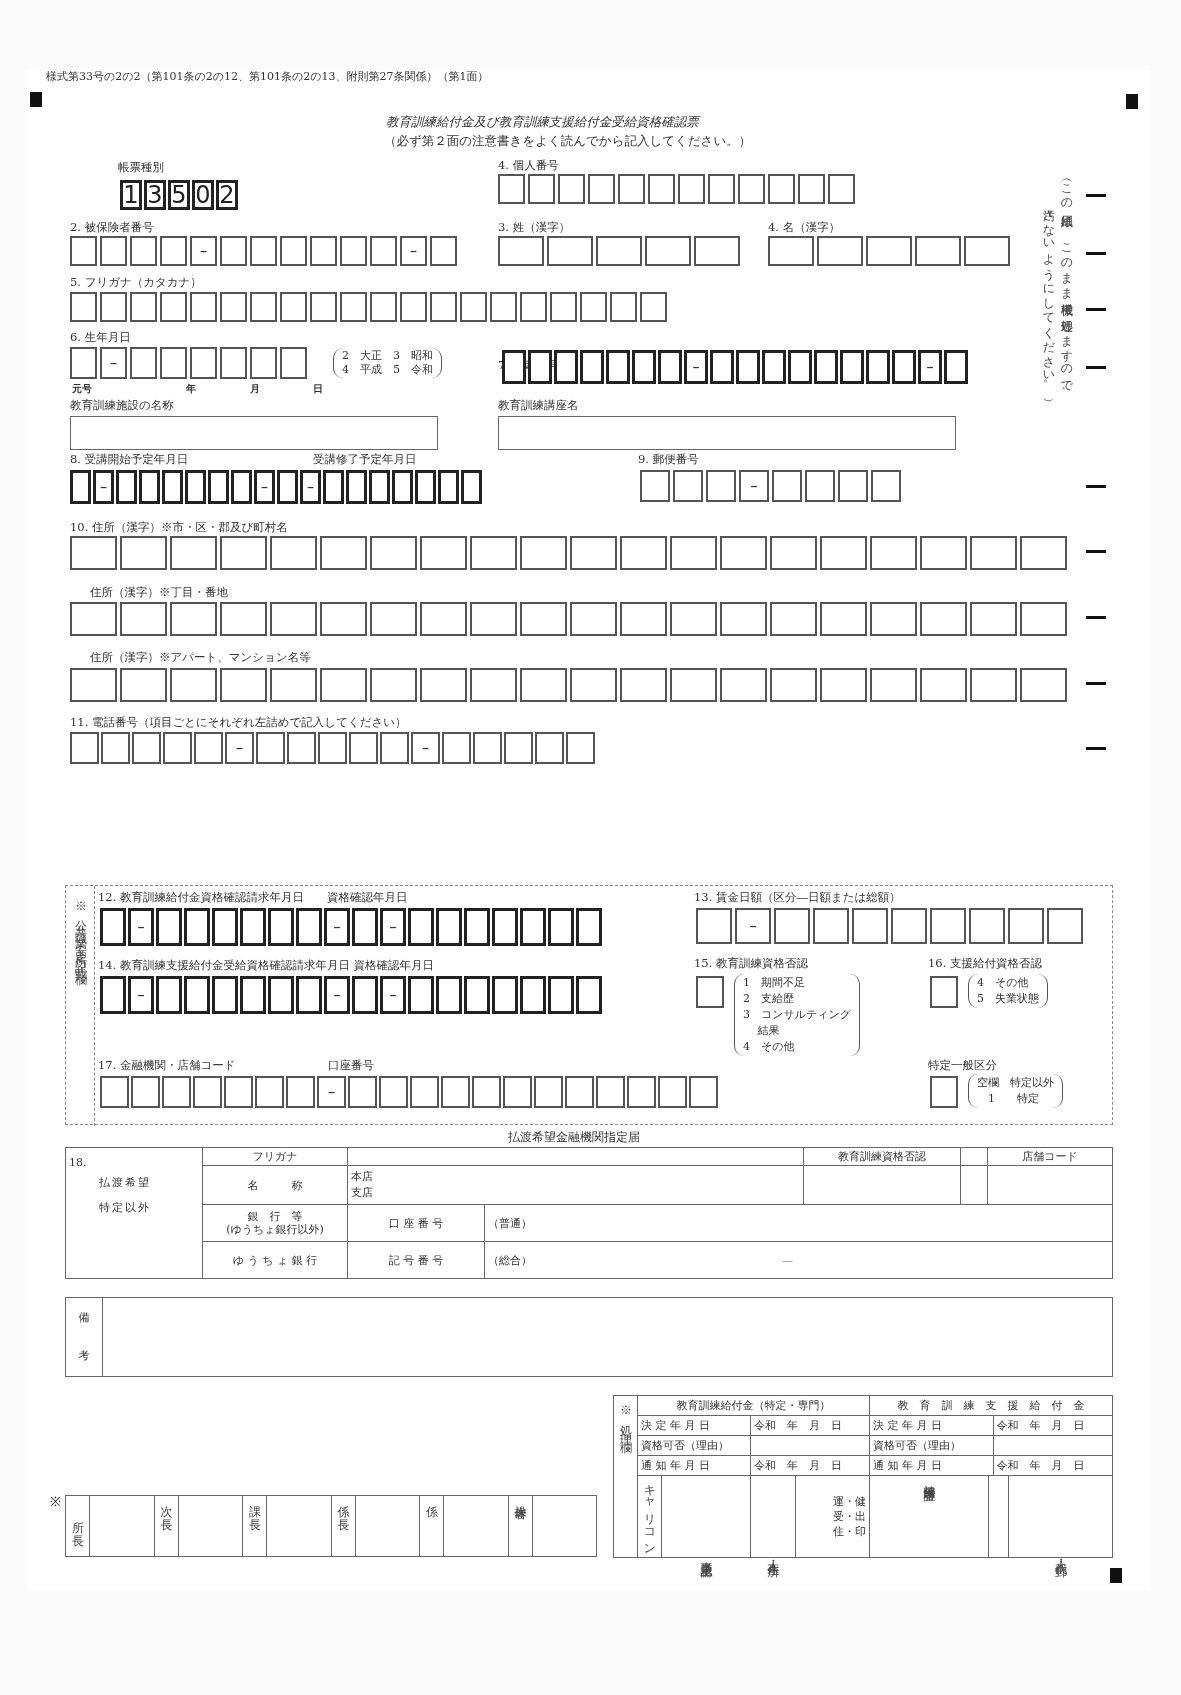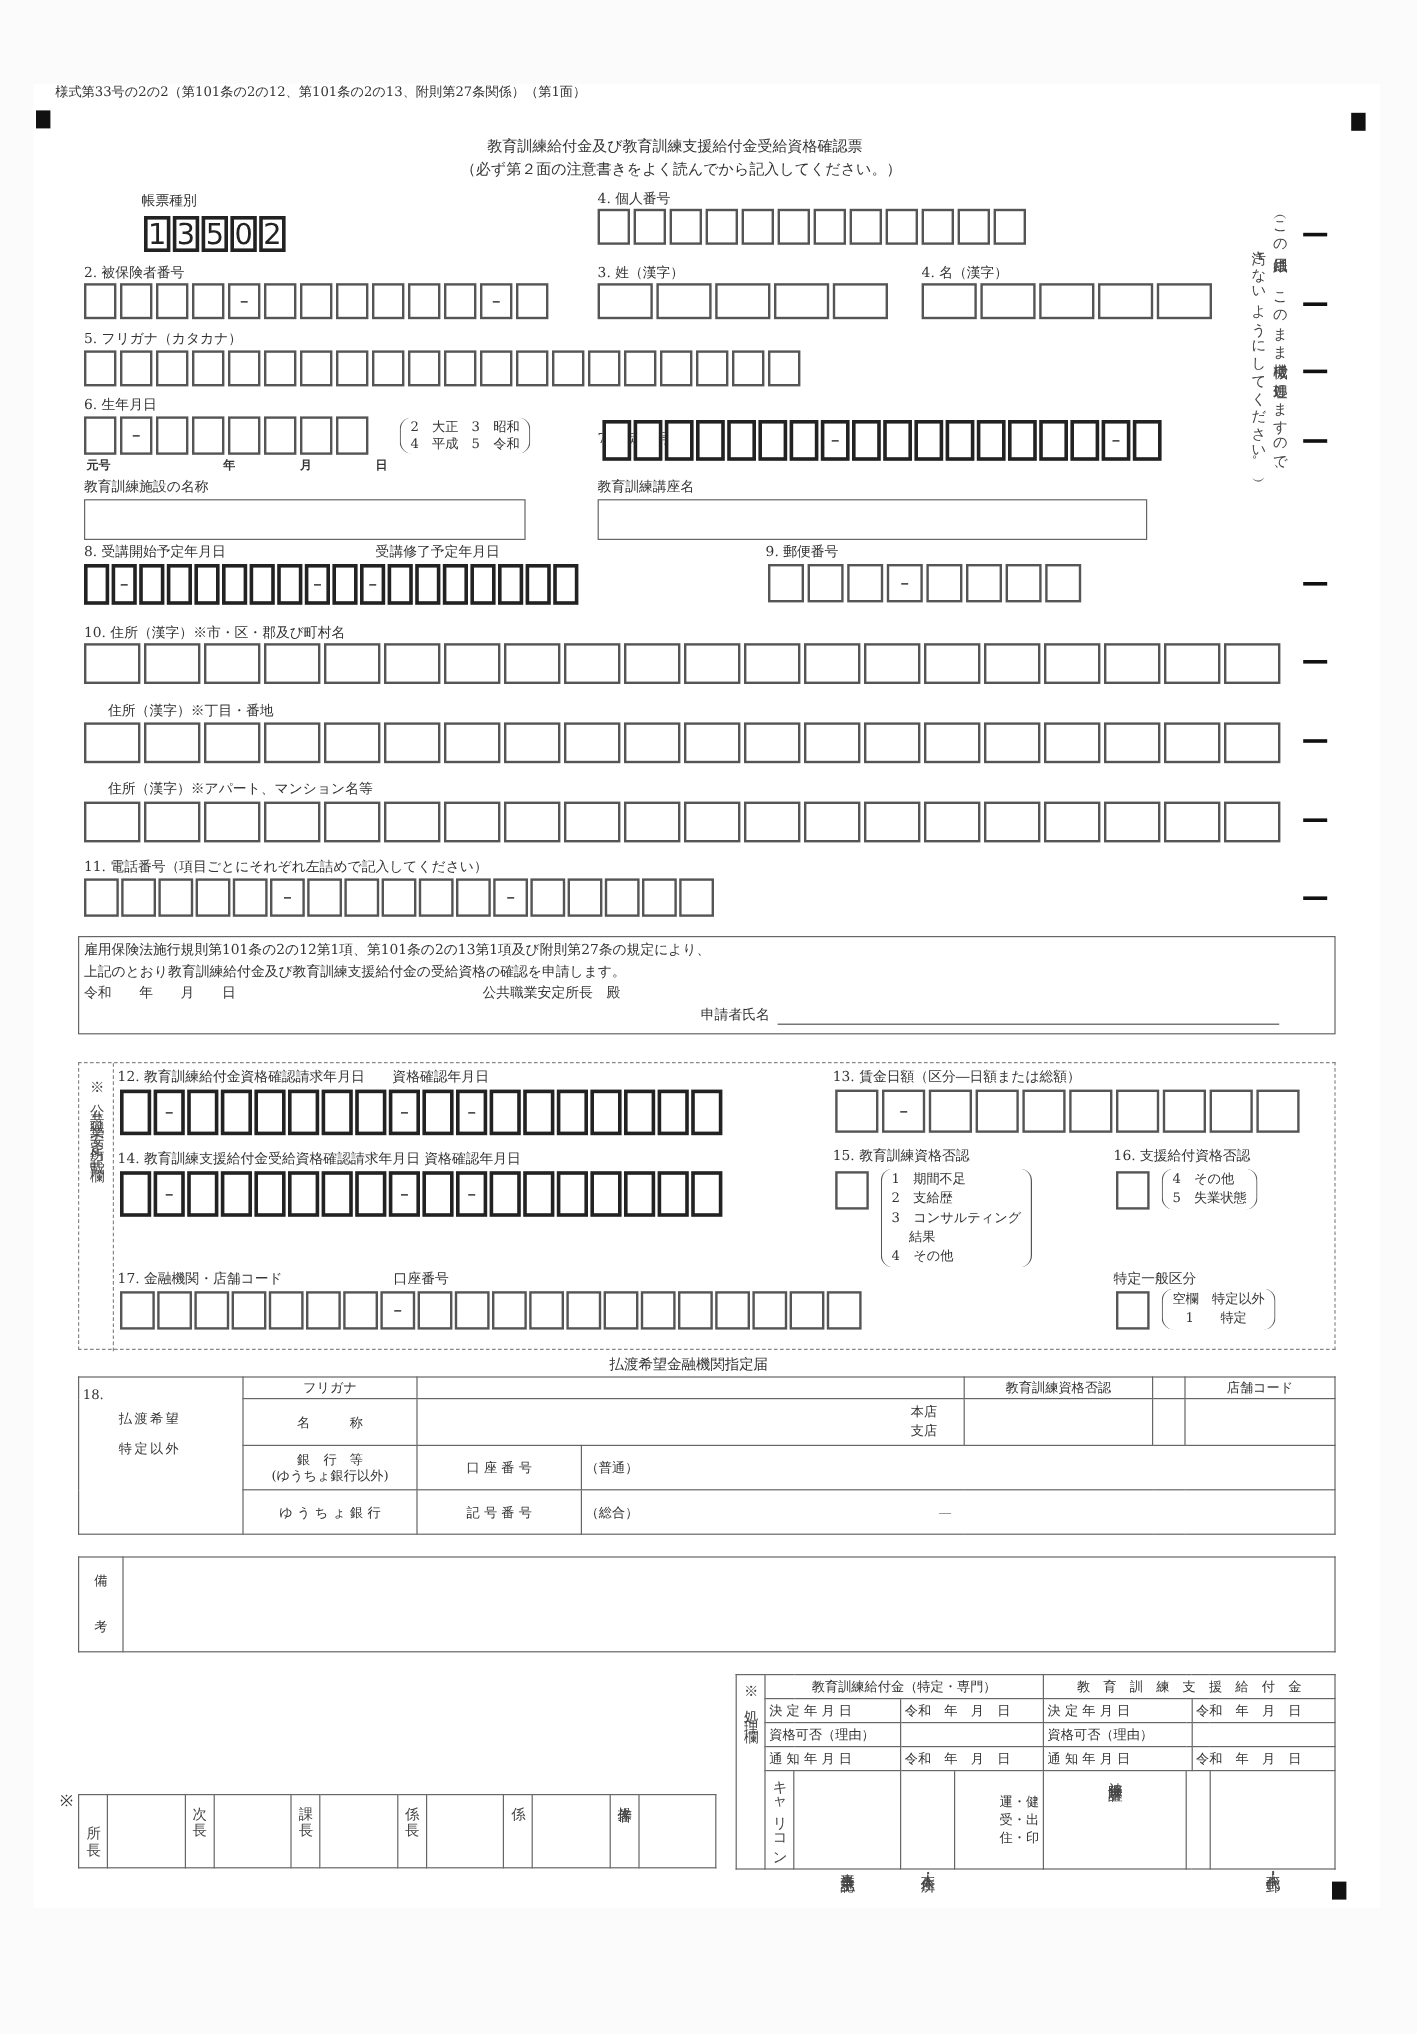--- a/index.html
+++ b/index.html
@@ -22,21 +22,21 @@
   .paren{position:absolute;font-size:11px;line-height:14px;color:#333;border-left:1px solid #555;border-right:1px solid #555;border-radius:10px;padding:1px 8px;white-space:nowrap;}
 </style>
 </head>
 <body>
 
 <div class="page">
 
   <div class="t" style="left:18px;top:0px;font-size:11px;">様式第33号の2の2（第101条の2の12、第101条の2の13、附則第27条関係）（第1面）</div>
   <div class="reg" style="left:2px;top:22px;"></div>
   <div class="reg" style="left:1098px;top:24px;"></div>
-  <div class="t" style="left:378px;top:45px;font-size:12.5px;">教育訓練給付金及び教育訓練支援給付金受給資格確認票</div>
+  <div class="t" style="left:358px;top:45px;font-size:12.5px;font-style:italic;">教育訓練給付金及び教育訓練支援給付金受給資格確認票</div>
   <div class="t" style="left:356px;top:64px;font-size:12.5px;">（必ず第２面の注意書きをよく読んでから記入してください。）</div>
 
   <div class="t" style="left:90px;top:90px;">帳票種別</div>
   <div class="row" style="left:92px;top:110px;gap:2px;">
     <div class="box bold" style="width:22px;height:30px;">
         <span class="digit">1</span>
       </div>
     <div class="box bold" style="width:22px;height:30px;">
         <span class="digit">3</span>
       </div>
@@ -328,28 +328,20 @@
       <div class="box" style="width: 29px; height: 32px;">
         <span class="dash">－</span>
       </div>
       <div class="box" style="width: 29px; height: 32px;"></div>
       <div class="box" style="width: 29px; height: 32px;"></div>
       <div class="box" style="width: 29px; height: 32px;"></div>
       <div class="box" style="width: 29px; height: 32px;"></div>
       <div class="box" style="width: 29px; height: 32px;"></div>
     </div>
 
-  <div class="rect" style="left:37px;top:710px;width:1048px;height:82px;border-width:1px;">
-    <div class="t" style="left:4px;top:3px;">雇用保険法施行規則第101条の2の12第1項、第101条の2の13第1項及び附則第27条の規定により、</div>
-    <div class="t" style="left:4px;top:21px;">上記のとおり教育訓練給付金及び教育訓練支援給付金の受給資格の確認を申請します。</div>
-    <div class="t" style="left:4px;top:39px;">令和　　年　　月　　日</div>
-    <div class="t" style="left:336px;top:39px;">公共職業安定所長　殿</div>
-    <div class="t" style="left:518px;top:57px;">申請者氏名</div>
-    <div class="abs" style="left:582px;top:72px;width:418px;border-bottom:1px solid #555;"></div>
-  </div>
 
   <div class="rect" style="left:37px;top:815px;width:1048px;height:240px;border:1px dashed #888;">
     <div class="abs" style="left:28px;top:0;width:1px;height:240px;border-left:1px dashed #888;"></div>
     <div class="abs vtext" style="left:6px;top:6px;height:230px;letter-spacing:6px;text-orientation:upright;">※公共職業安定所記載欄</div>
     <div class="t" style="left:32px;top:4px;">12. 教育訓練給付金資格確認請求年月日　　資格確認年月日</div>
     <div class="row" id="r-f12" style="left:34px;top:22px;gap:2px;">
         <div class="box bold" style="width: 26px; height: 38px;"></div>
         <div class="box bold" style="width: 26px; height: 38px;">
           <span class="dash">－</span>
         </div>
@@ -479,21 +471,21 @@
         <div style="padding-left:30px;margin-top:10px;letter-spacing:2px;">特定以外</div>
       </td>
       <td style="width:138px;text-align:center;">フリガナ</td>
       <td colspan="2" style="border-right:1px solid #666;"></td>
       <td style="width:150px;text-align:center;">教育訓練資格否認</td>
       <td style="width:20px;"></td>
       <td style="width:118px;text-align:center;">店舗コード</td>
     </tr>
     <tr style="height:38px;">
       <td style="text-align:center;">名　　　称</td>
-      <td colspan="2" style="text-align:right;line-height:16px;padding-right:22px;">
+      <td colspan="2" style="text-align:left;line-height:16px;padding-right:22px;">
         <div>本店</div>
         <div>支店</div>
       </td>
       <td></td>
       <td></td>
       <td></td>
     </tr>
     <tr style="height:36px;">
       <td style="text-align:center;line-height:13px;">
         <div>銀　行　等</div>

